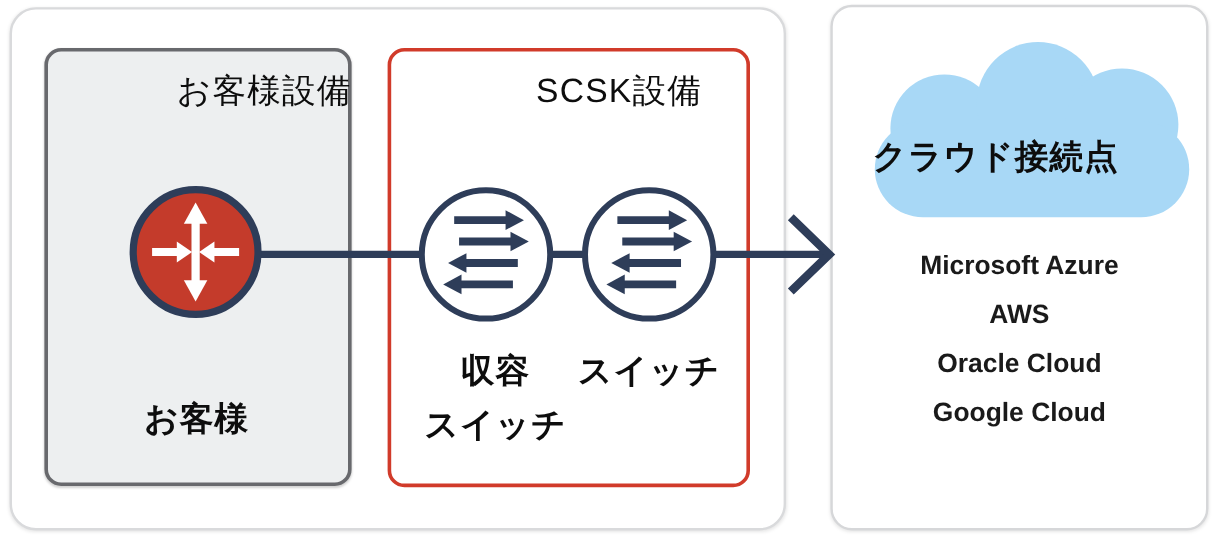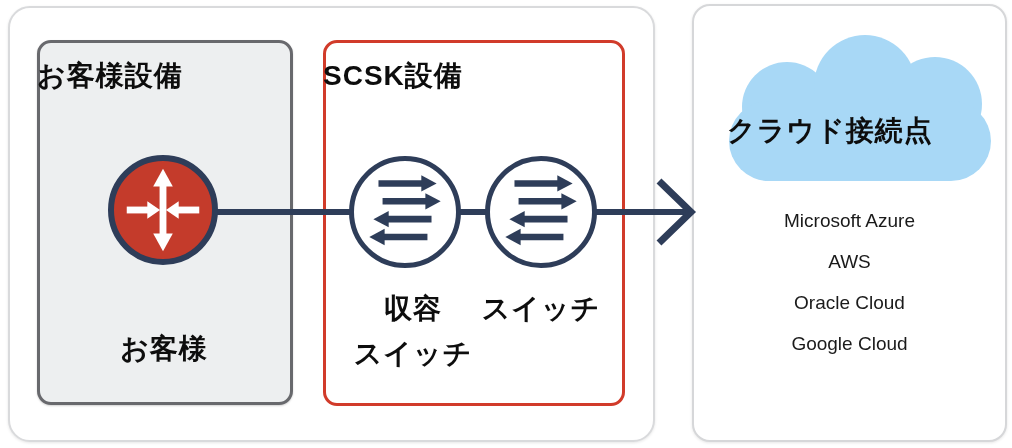--- a/index.html
+++ b/index.html
@@ -48,22 +48,22 @@
     position: absolute; left: 323px; top: 40px;
     width: 302px; height: 366px;
     background: #ffffff;
     border: 3px solid #d13b2a;
     border-radius: 14px;
     z-index: 2;
   }
   
   .box-title {
     position: absolute; top: 57px;
-    font-size: 28px; font-weight: bold;
-    text-align: left; color: #0d0d0d;
+    font-size: 28px; font-weight: normal;
+    text-align: right; color: #0d0d0d;
     z-index: 4; letter-spacing: 1px;
   }
   .customer-title { left: 37px; width: 256px; }
   .scsk-title { left: 323px; width: 262px; }
   .device-label {
     position: absolute;
     font-size: 28px; font-weight: bold;
     line-height: 45px; text-align: center;
     color: #0d0d0d; z-index: 4; letter-spacing: 1px;
   }
@@ -104,21 +104,21 @@
   .cloud-badge {
     position: absolute; left: 727px; top: 112px; width: 266px;
     text-align: left; font-size: 28px; font-weight: bold;
     color: #0d0d0d; z-index: 3; letter-spacing: 1px;
   }
   .provider-list {
     position: absolute; left: 694px; top: 200px; width: 311px;
     text-align: center; z-index: 3;
   }
   .provider-item {
-    font-size: 19px; font-weight: 400;
+    font-size: 22px; font-weight: 700;
     line-height: 41px; color: #1a1a1a;
   }
 </style>
 </head>
 <body>
 
 <div class="canvas">
 
   <div class="outer-left-box"></div>
 

